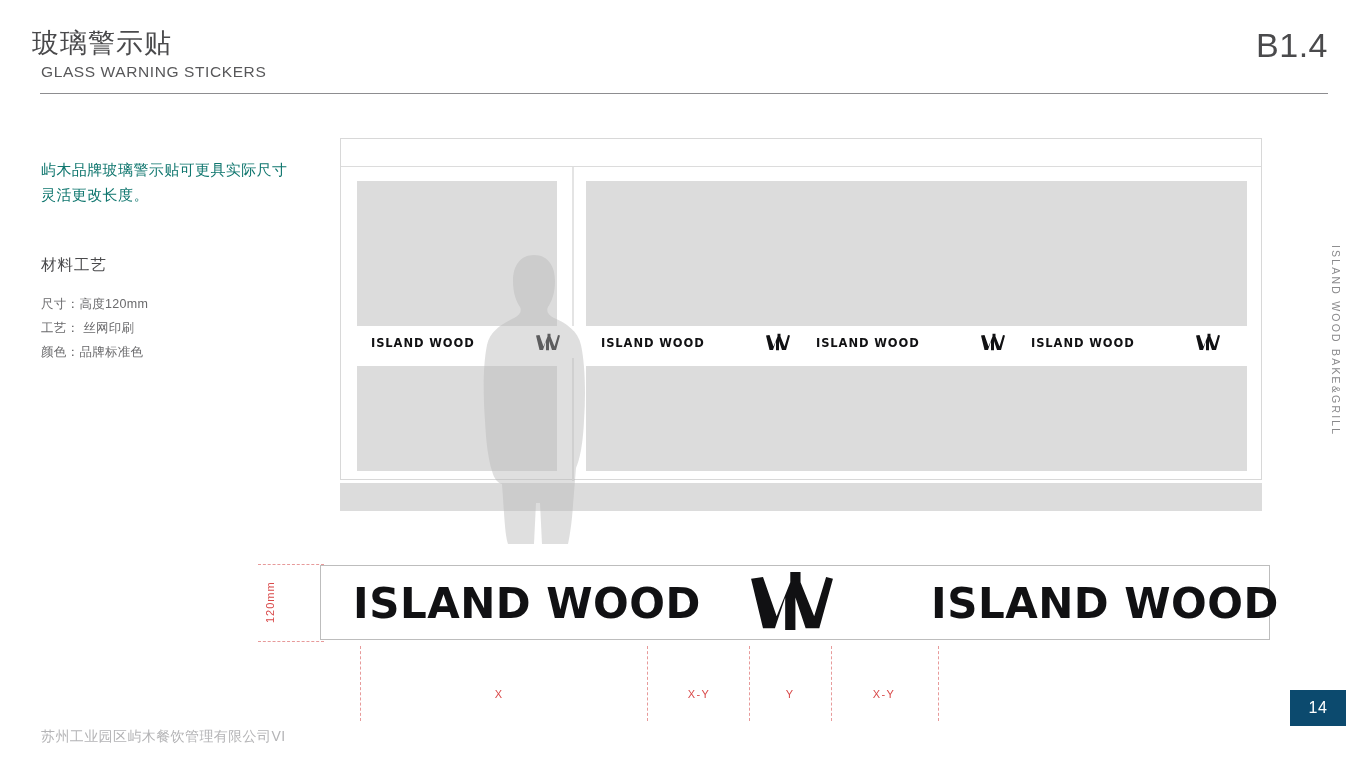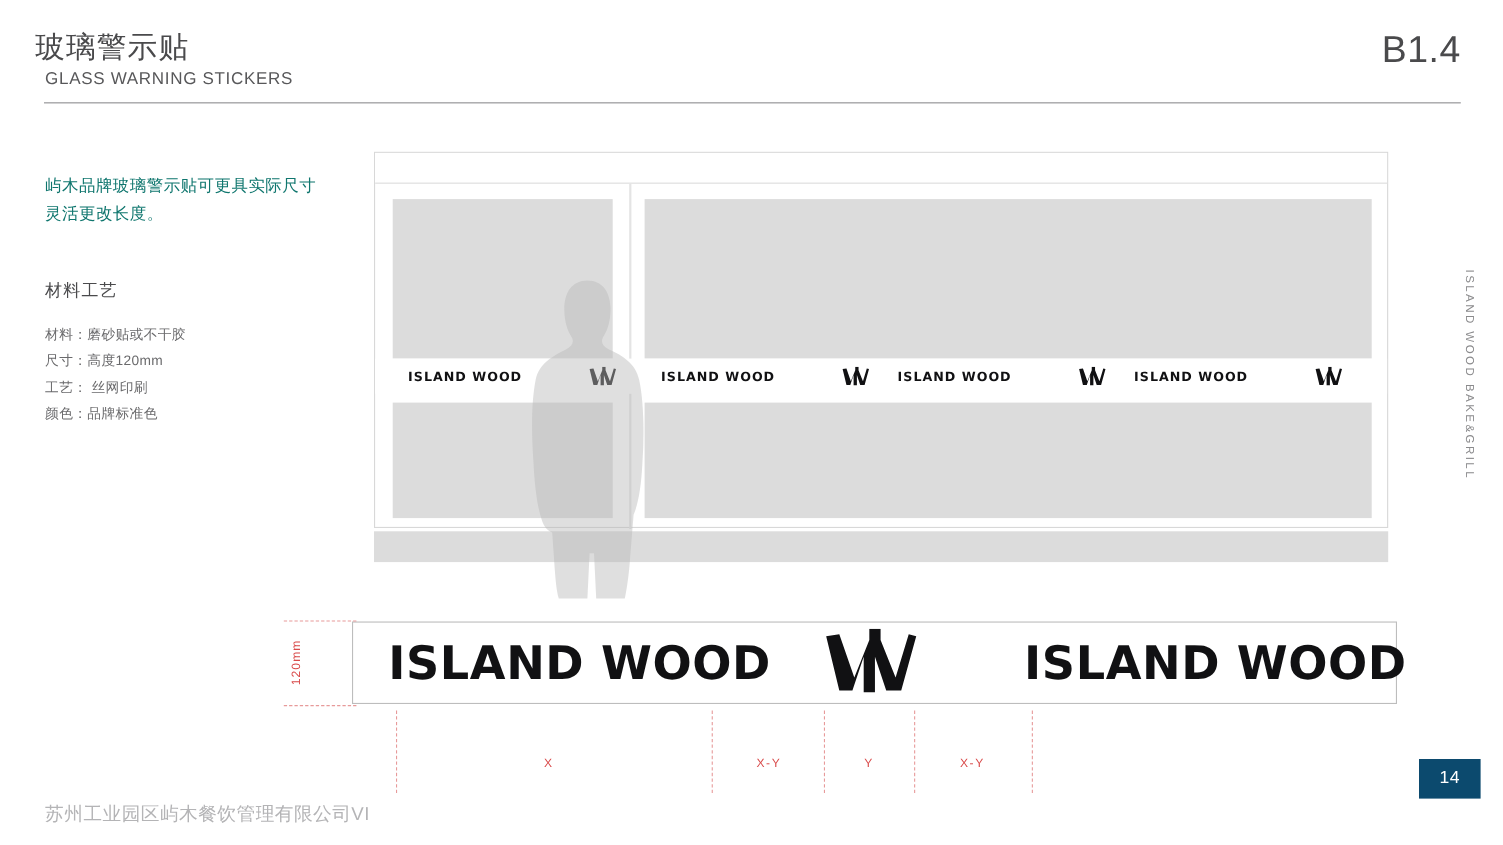--- a/index.html
+++ b/index.html
@@ -134,21 +134,21 @@
   .vert-text{
     position:absolute;right:24px;top:245px;
     writing-mode:vertical-rl;
     font-size:10.5px;letter-spacing:2.2px;color:#8a8a8c;
     white-space:nowrap;
   }
 
   
   .footer{
     position:absolute;left:41px;top:728px;
-    font-size:17px;color:#b4b4b6;letter-spacing:.4px;
+    font-size:14px;color:#b4b4b6;letter-spacing:.4px;
   }
   .page-badge{
     position:absolute;right:20px;top:690px;
     width:56px;height:36px;background:#0c4a6e;
     color:#ffffff;font-size:16px;
     display:flex;align-items:center;justify-content:center;
     letter-spacing:.5px;
   }
 </style>
 </head>
@@ -157,21 +157,20 @@
 <div class="page">
 
   <div class="hdr-title-cn">玻璃警示贴</div>
   <div class="hdr-title-en">GLASS WARNING STICKERS</div>
   <div class="hdr-code">B1.4</div>
   <div class="hdr-rule"></div>
 
   <div class="desc">屿木品牌玻璃警示贴可更具实际尺寸灵活更改长度。</div>
   <div class="spec-head">材料工艺</div>
   <div class="spec-list">
-    <div class="spec-row">材料：磨砂贴或不干胶</div>
     <div class="spec-row">尺寸：高度120mm</div>
     <div class="spec-row">工艺： 丝网印刷</div>
     <div class="spec-row">颜色：品牌标准色</div>
   </div>
 
   <div class="mock">
     <div class="mock-transom"></div>
     <div class="mullion" style="left:231px;"></div>
 
     <div class="pane" style="left:16px;top:42px;width:200px;height:145px;"></div>

